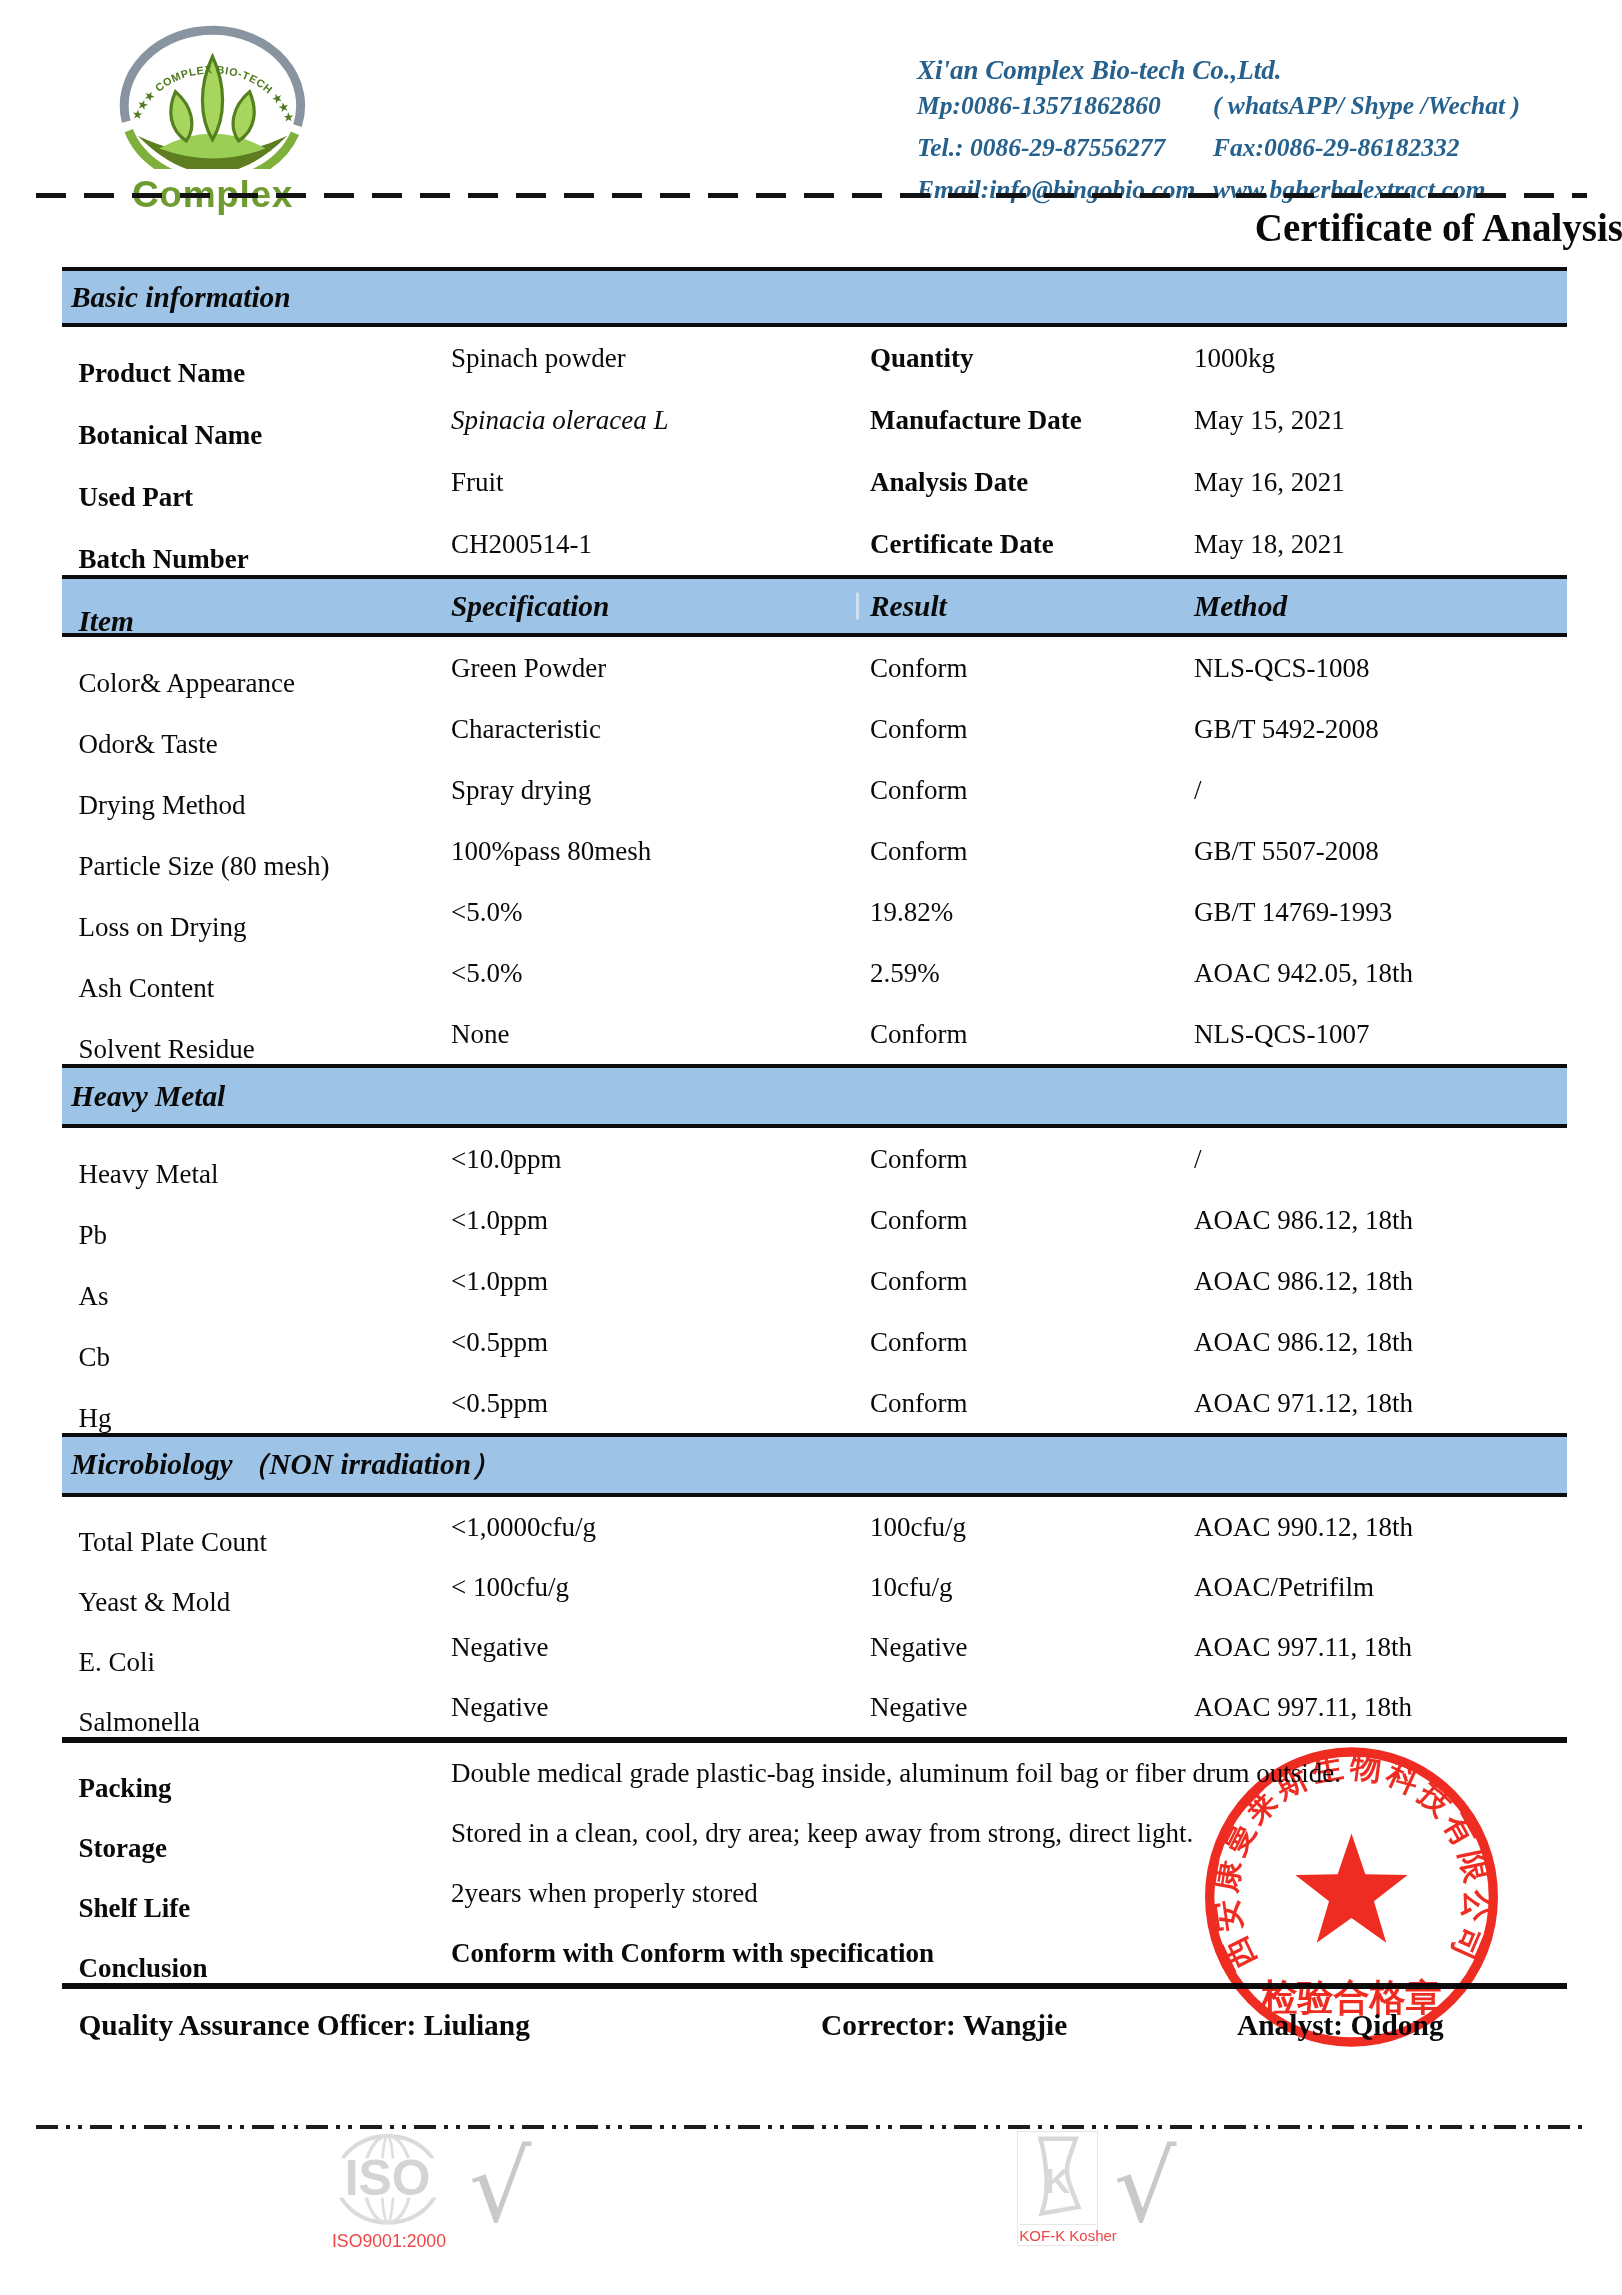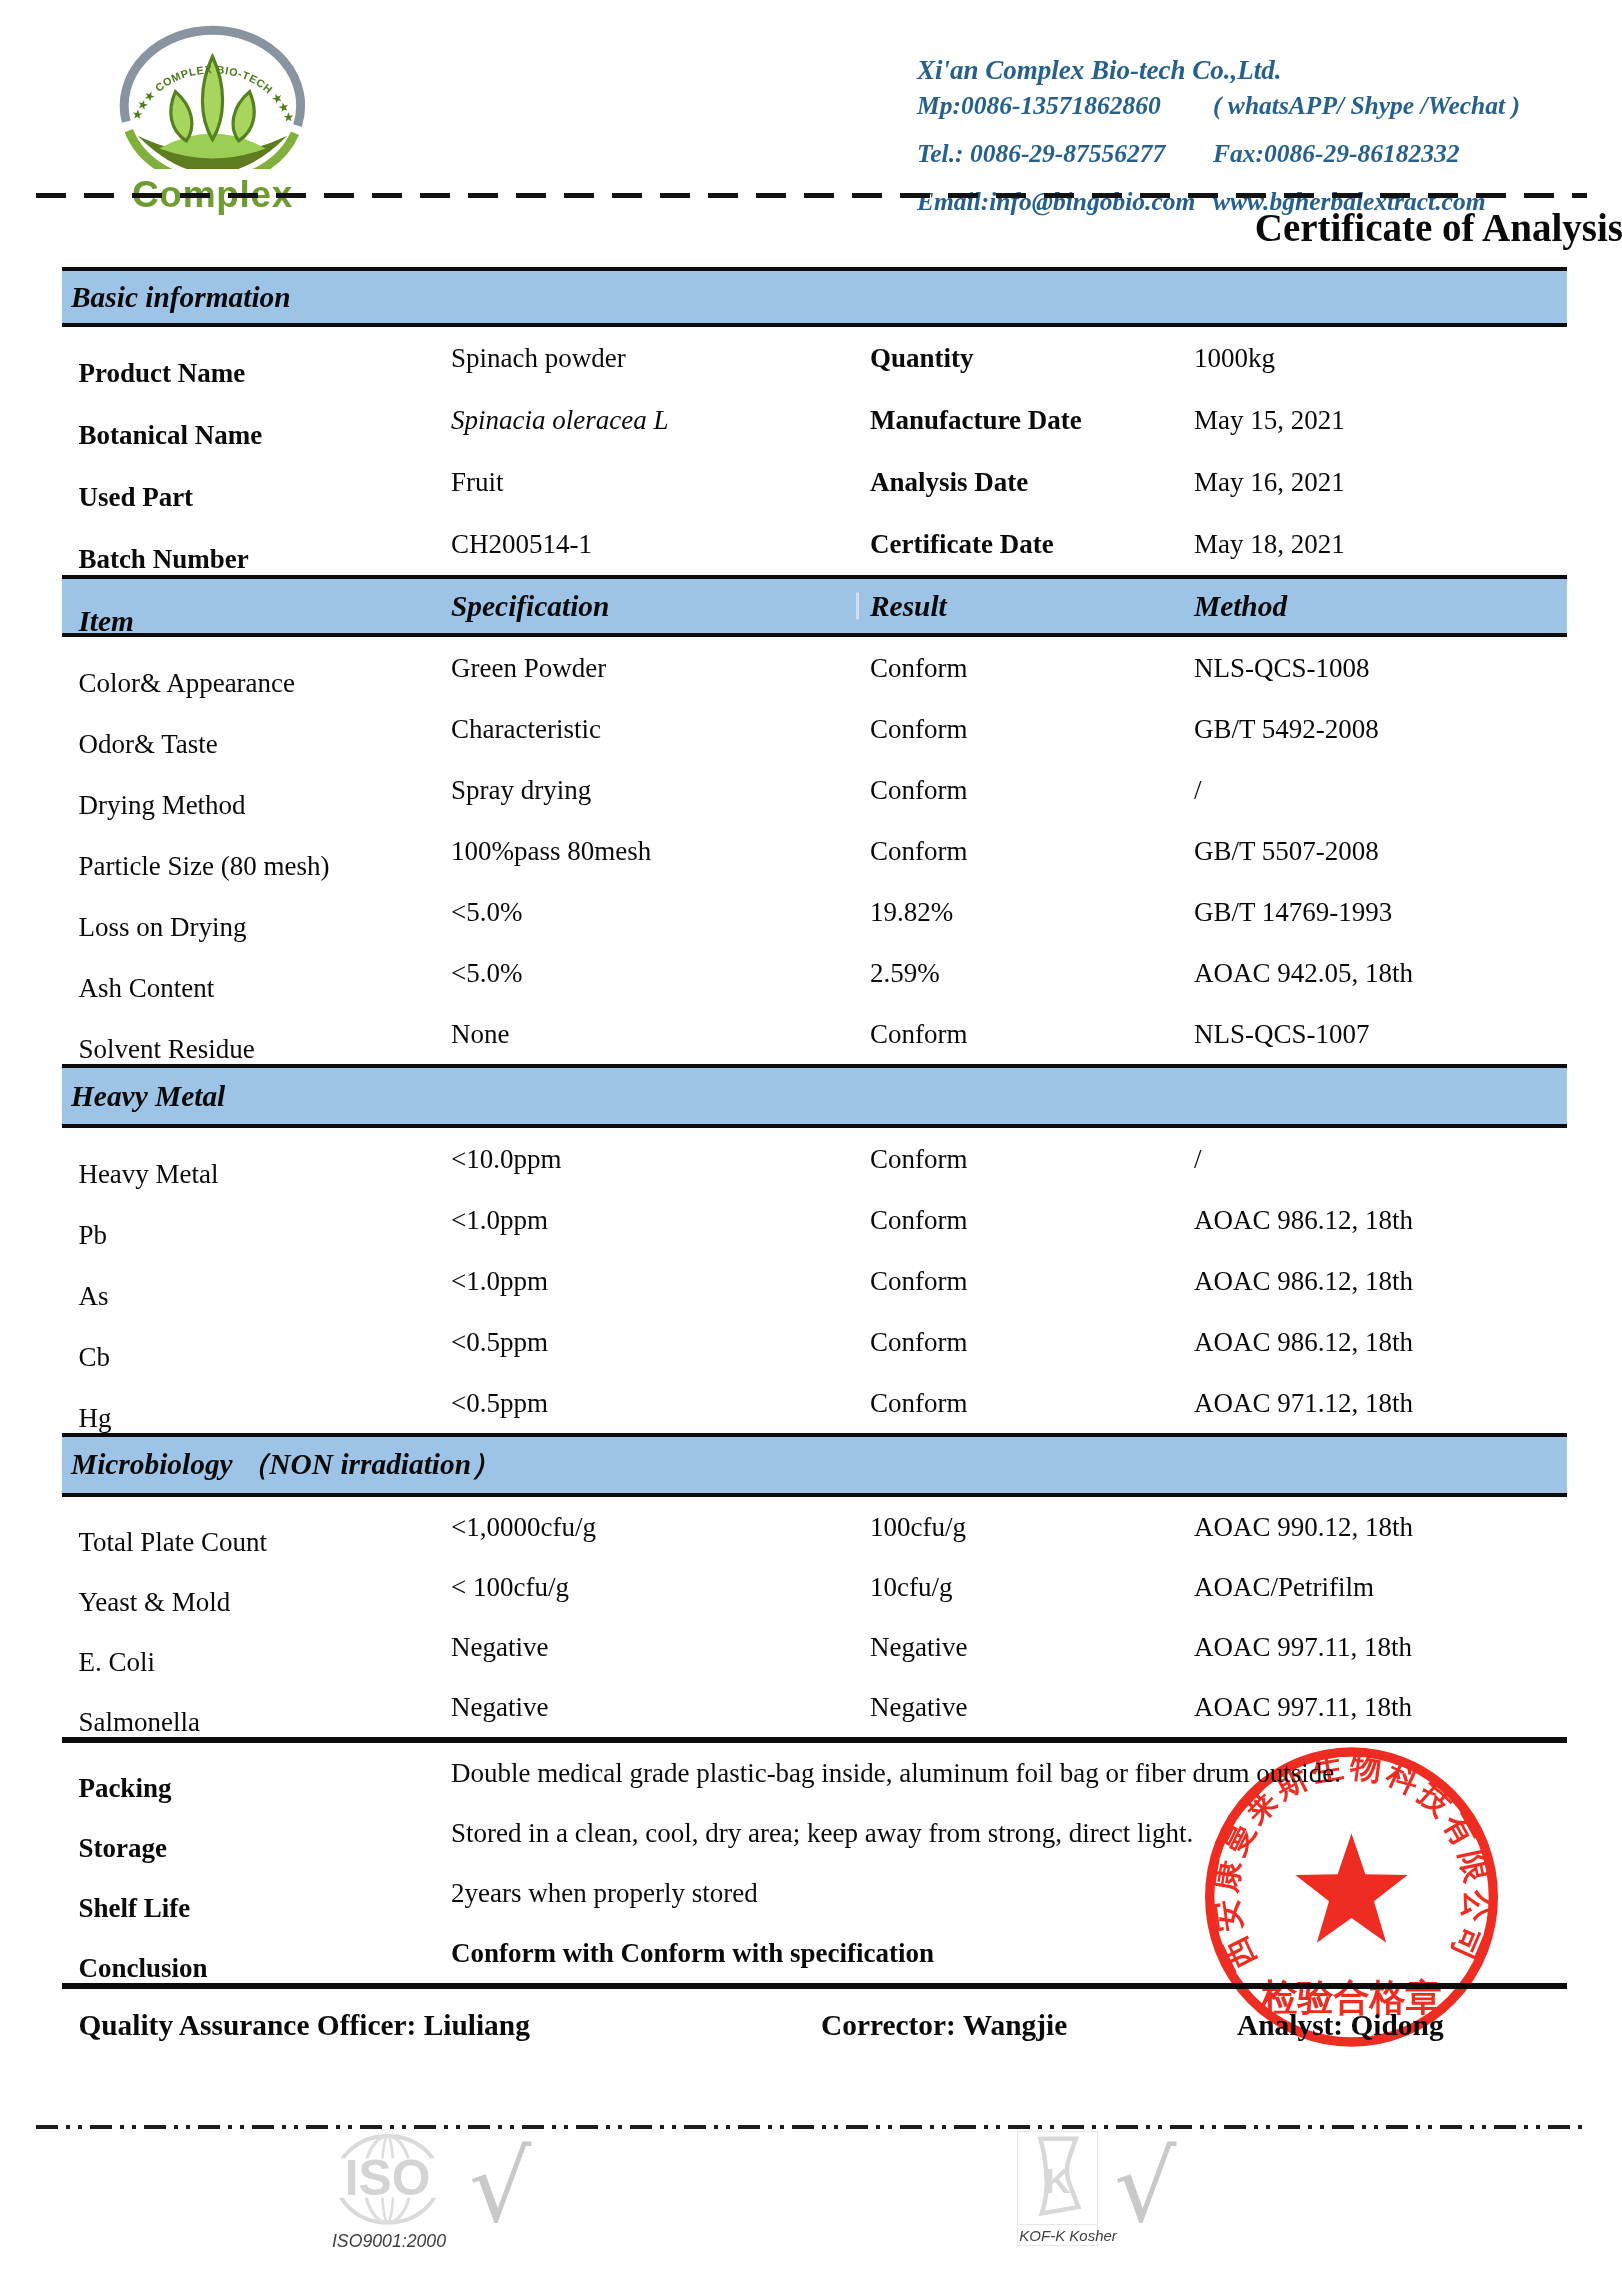--- a/index.html
+++ b/index.html
@@ -7,21 +7,21 @@
   body { background:#ffffff; font-family:"Liberation Serif", serif; color:#0a0a0a; }
   .page { position:relative; width:1623px; height:2295px; background:#fff; overflow:hidden; }
 
   
   .logo-wrap { position:absolute; left:107px; top:13px; width:211px; text-align:center; }
   .logo-brand { margin-top:2.6px; font-family:"Liberation Sans", sans-serif; font-weight:bold;
                 font-size:37px; color:var(--logo-green,#6f9c30); letter-spacing:0.7px; }
   .contact { position:absolute; left:917px; top:55px; width:667px;
              color:var(--header-text-blue,#26618e); font-weight:bold; font-style:italic; }
   .company-name { font-size:27px; margin-bottom:5.2px; }
-  .contact-grid { display:grid; grid-template-columns:296px auto; row-gap:18px; font-size:25.5px; }
+  .contact-grid { display:grid; grid-template-columns:296px auto; row-gap:12px; font-size:25.5px; }
 
   .top-dash { position:absolute; left:36px; top:193px; width:1551px; height:4.6px;
               background:repeating-linear-gradient(90deg,#121212 0 30px,transparent 30px 48px); }
 
   .title { position:absolute; left:0; top:205px; width:1623px; text-align:right;
            font-size:39px; font-weight:bold; }
 
   
   .table { position:absolute; left:62px; top:267px; width:1505px; }
   .band { position:relative; background:var(--band-blue,#9dc3e6);
@@ -54,21 +54,21 @@
   .stamp { position:absolute; left:1196px; top:1738px; width:311px; height:318px;
            opacity:.93; mix-blend-mode:multiply; }
 
   
   .bottom-dashdot { position:absolute; left:36px; top:2125px; width:1551px; height:3.9px;
     background:repeating-linear-gradient(90deg,#1c1c1c 0 22px,transparent 22px 30px,
       #1c1c1c 30px 34px,transparent 34px 42px,#1c1c1c 42px 46px,transparent 46px 54px); }
   .cert { position:absolute; text-align:center; font-family:"Liberation Sans", sans-serif; }
   .cert-iso { left:327px; top:2132px; width:124px; }
   .cert-k   { left:1017px; top:2131px; width:81px; border:1.3px solid #e6e6e6; padding:2.6px 1.3px 1.3px; }
-  .cert-caption { font-size:17.7px; color:#404040; margin-top:1.3px; white-space:nowrap;font-style:italic; }
+  .cert-caption { font-size:17.7px; color:#ef4444; margin-top:1.3px; white-space:nowrap; }
   .cert-k .cert-caption { font-size:15px; border-top:1.3px solid #e6e6e6; padding-top:2px; }
   .checkmark { position:absolute; font-family:"DejaVu Sans", sans-serif; font-size:98px;
                color:#c9c9c9; line-height:1; }
   .check-1 { left:469px; top:2138px; } .check-2 { left:1114px; top:2138px; }
 </style>
 </head>
 <body>
 
 <div class="page">
 

